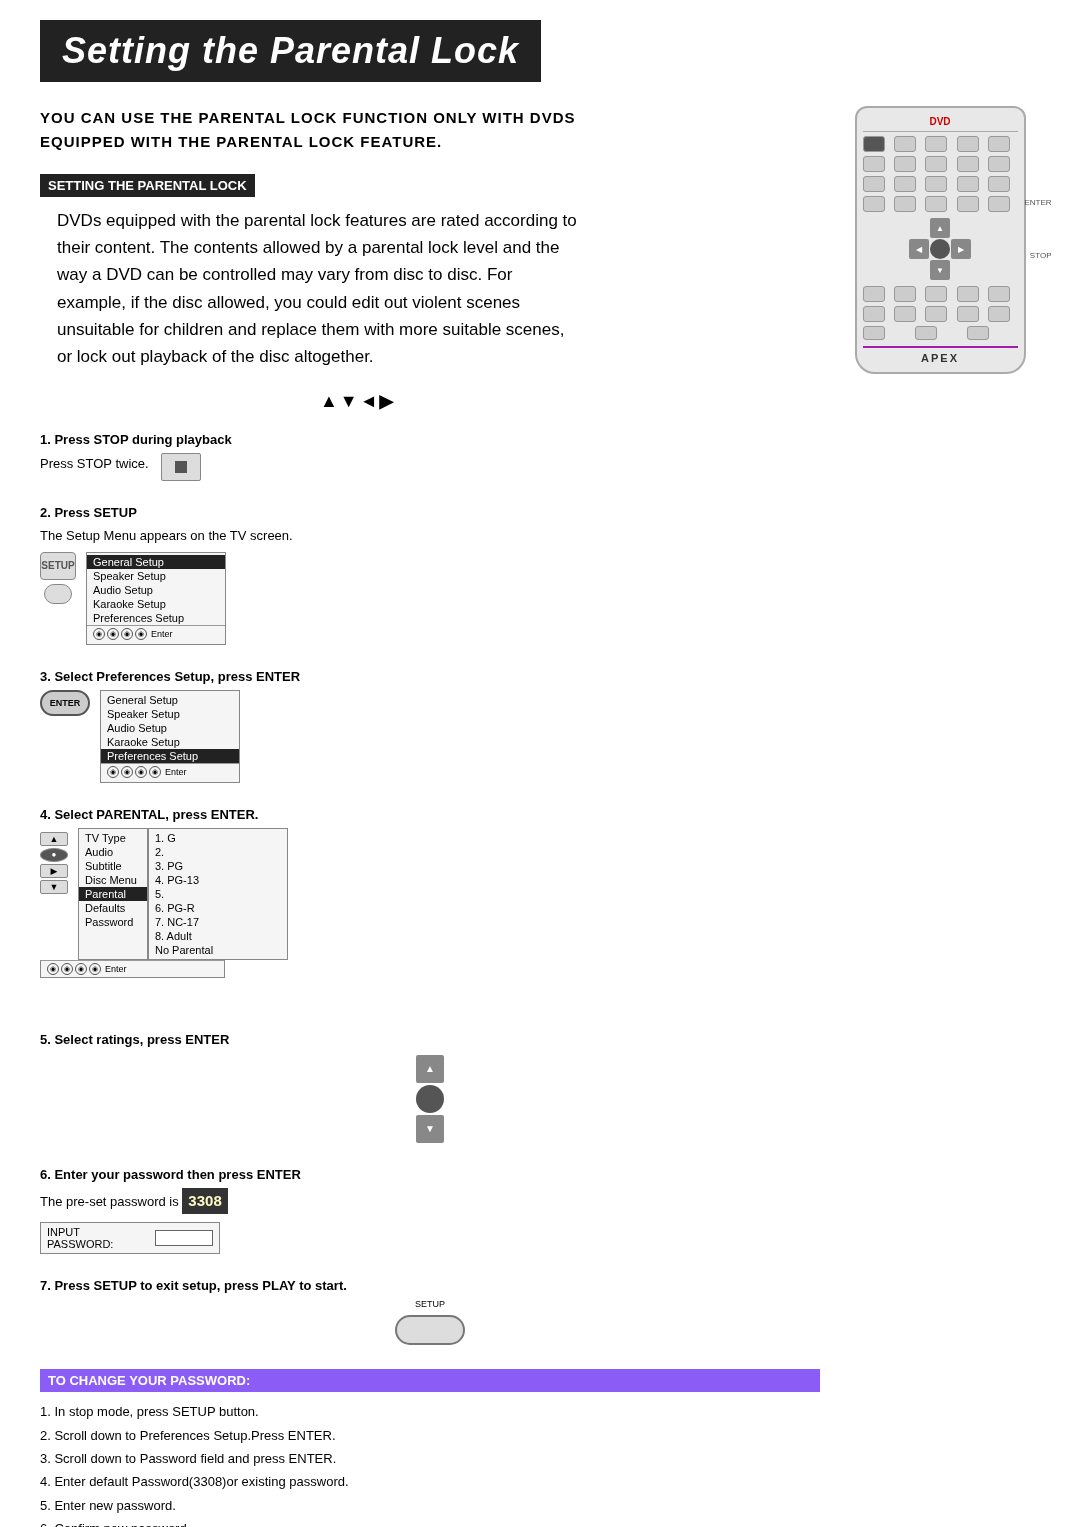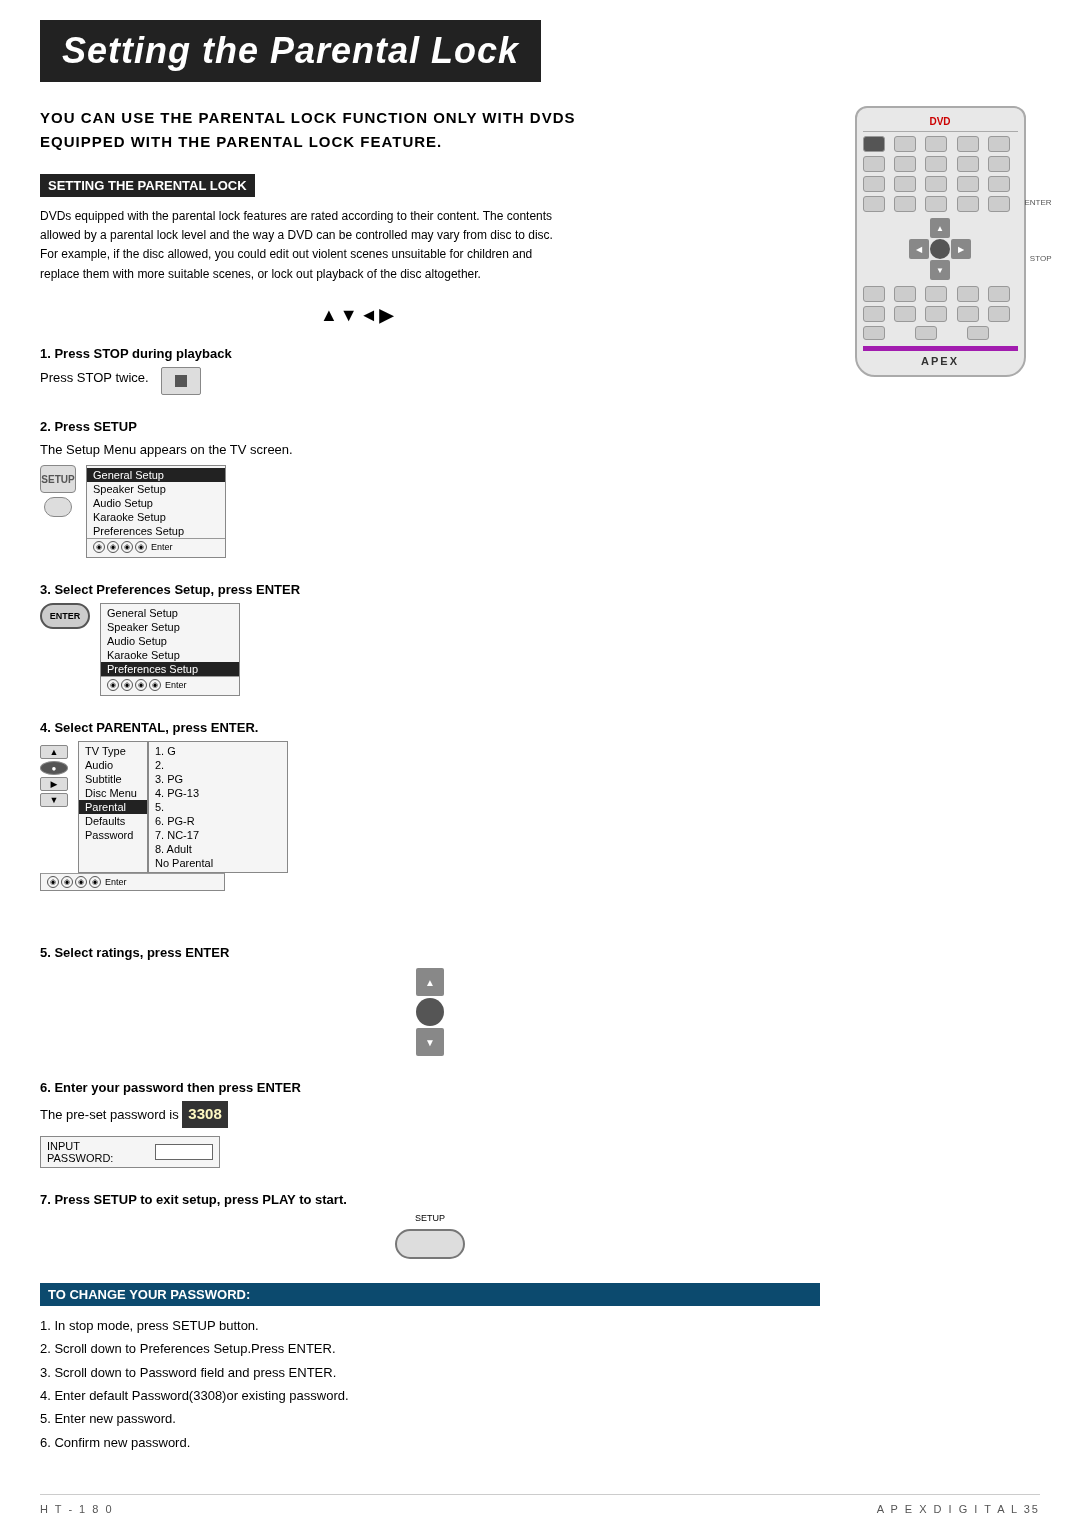--- a/index.html
+++ b/index.html
@@ -121,21 +121,21 @@
       grid-template-columns: repeat(3, 1fr);
       gap: 2px;
       margin-bottom: 6px;
     }
     .remote-brand {
       text-align: center;
       font-size: 11px;
       font-weight: bold;
       letter-spacing: 2px;
       color: #333;
-      border-top: 5px solid #a21caf;
+      border-top: 2px solid #a21caf;
       padding-top: 4px;
     }
     .enter-label {
       position: absolute;
       right: -28px;
       top: 90px;
       font-size: 8px;
       color: #555;
     }
     .stop-label {
@@ -151,24 +151,25 @@
       background: #222;
       color: #fff;
       font-size: 13px;
       font-weight: bold;
       padding: 4px 8px;
       margin-bottom: 10px;
       display: inline-block;
     }
 
     .section-body {
-      font-size: 12px;
+      font-size: 17px;
       line-height: 1.6;
       margin-bottom: 20px;
       max-width: 520px;
+      margin-left: 17px;
     }
 
     
     .nav-arrows {
       font-size: 18px;
       font-weight: bold;
       letter-spacing: 2px;
       margin: 10px 0 20px 280px;
     }
 
@@ -353,21 +354,21 @@
       font-weight: bold;
       color: #333;
       margin: 6px auto;
     }
 
     
     .change-pwd-section {
       margin-top: 20px;
     }
     .change-pwd-heading {
-      background: #0c4a6e;
+      background: #8b5cf6;
       color: #fff;
       font-size: 13px;
       font-weight: bold;
       padding: 4px 8px;
       margin-bottom: 8px;
     }
     .change-pwd-list {
       font-size: 13px;
       line-height: 1.8;
     }

